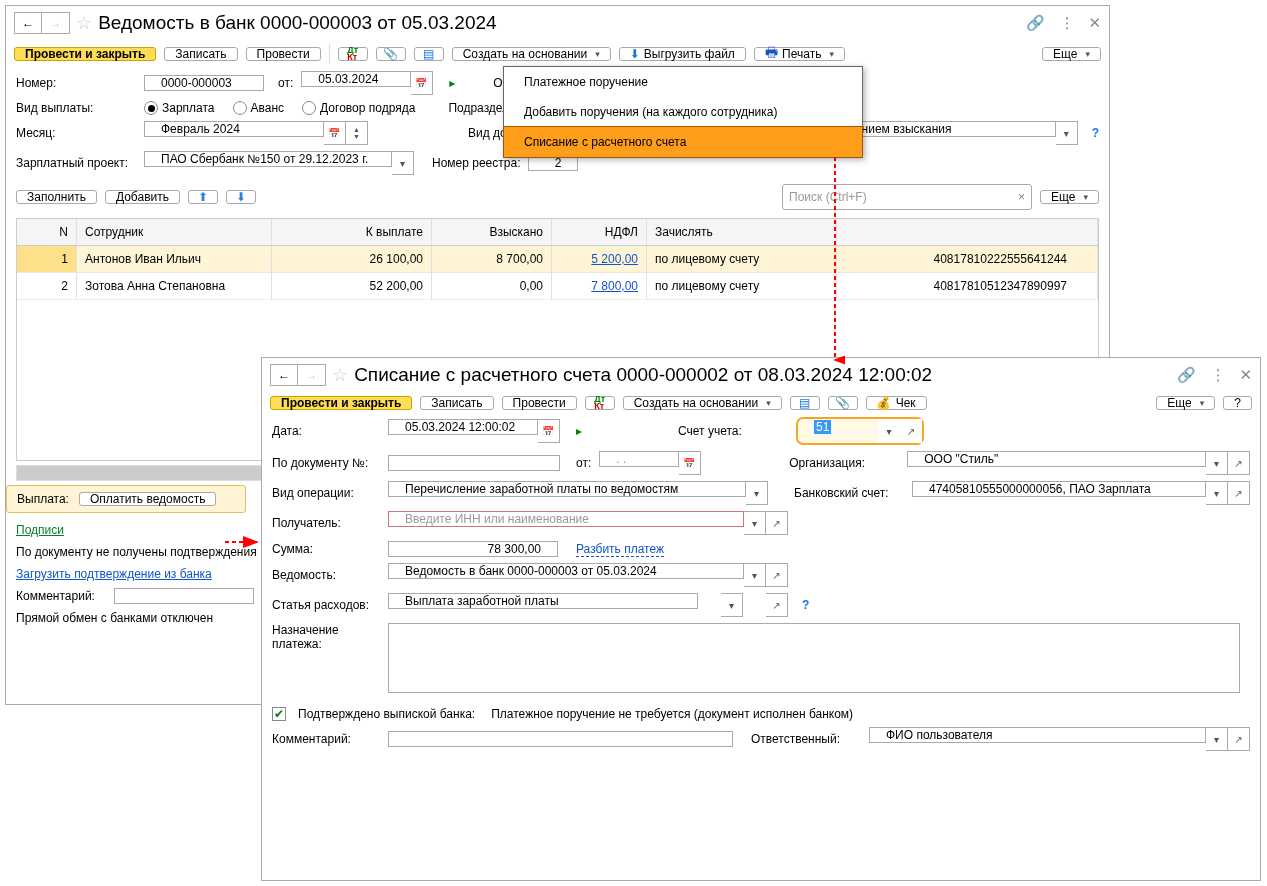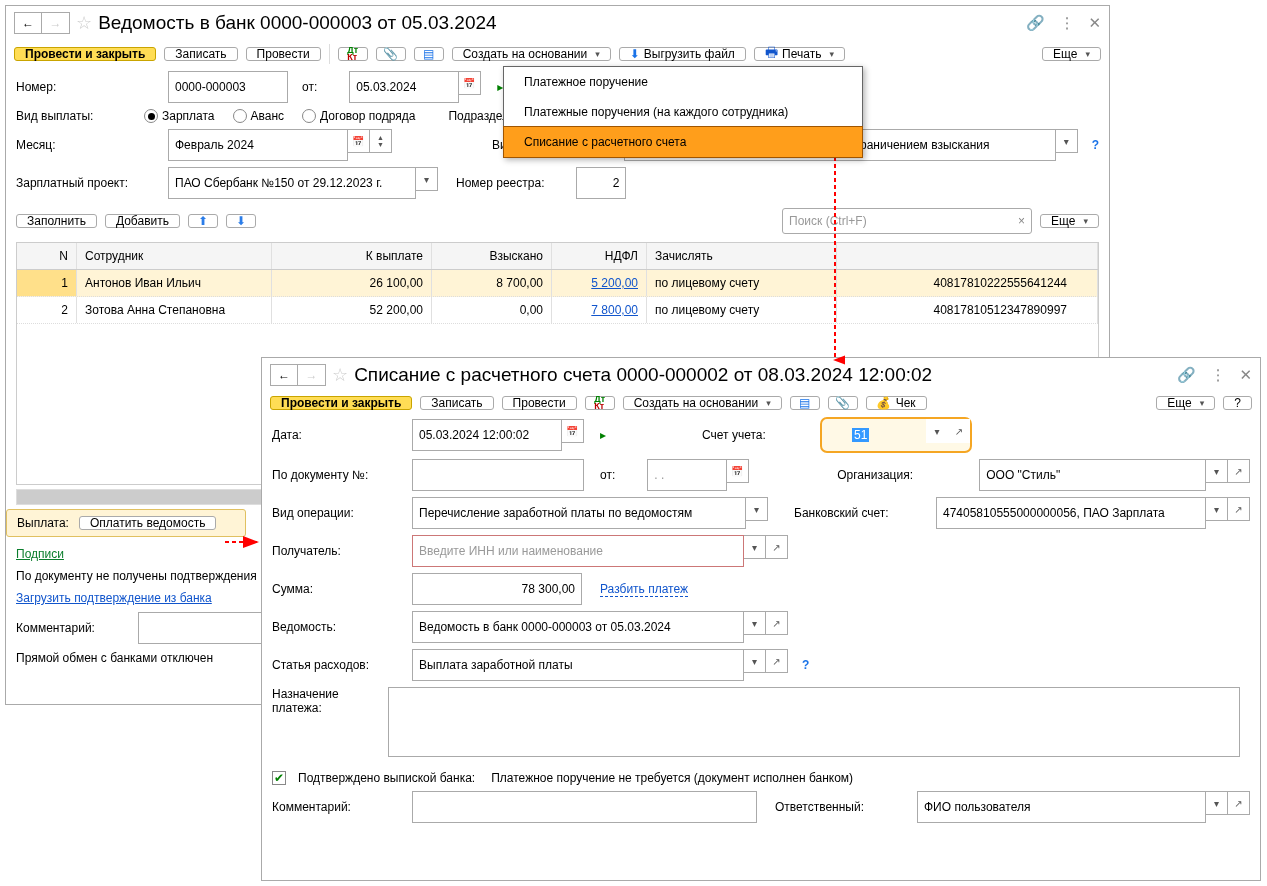--- a/index.html
+++ b/index.html
@@ -36,22 +36,22 @@
     display:inline-flex; align-items:center; gap:4px; height:14px; border-radius:3px;
   }
   .btn-yellow { background:#ffdd55; border-color:#c9a400; font-weight:bold; }
   .btn-icon { width:30px; padding:0; justify-content:center; }
   .btn-dropdown::after { content:"▾"; font-size:9px; margin-left:4px; color:#555; }
   .dropdown-split { position:relative; }
   .form-row { display:flex; align-items:center; padding: 3px 10px; gap:8px; }
   .label { width:120px; }
   .label-w2 { width:100px; }
   .input {
-    border:1px solid #aaa; height:32px; padding:2px 6px; background:#fff;
-    display:inline-flex; align-items:center;margin-left:24px;
+    border:1px solid #aaa; height:16px; padding:2px 16px; background:#fff;
+    display:inline-flex; align-items:center;
   }
   .input-group { display:flex;border-radius:7px; }
   .input-group .input { border-radius:0; }
   .input-btn {
     border:1px solid #aaa; border-left:none; width:22px; height:24px;
     display:inline-flex; align-items:center; justify-content:center; cursor:pointer; background:#fff;
     font-size:10px; color:#555;
   }
   .radio { display:inline-flex; align-items:center; gap:4px; margin-right:10px; }
   .radio-dot {
@@ -139,21 +139,21 @@
     <span class="btn btn-dropdown">
         <span class="print-icon">🖶</span>
         <span>Печать</span>
       </span>
     <span style="margin-left:auto;"></span>
     <span class="btn btn-dropdown">Еще</span>
   </div>
 
   <div class="ctx-menu" style="left:497px; top:60px;">
     <div class="ctx-item">Платежное поручение</div>
-    <div class="ctx-item">Платежные поручения (на каждого сотрудника)</div>
+    <div class="ctx-item">Добавить поручения (на каждого сотрудника)</div>
     <div class="ctx-item hl">Списание с расчетного счета</div>
   </div>
 
   <div class="form-row">
     <span class="label">Номер:</span>
     <span class="input" style="width:120px;">0000-000003</span>
     <span style="margin-left:6px;">от:</span>
     <span class="input-group">
       <span class="input" style="width:110px;">05.03.2024</span>
       <span class="input-btn">📅</span>
@@ -366,21 +366,21 @@
     <span style="width:108px;">Ведомость:</span>
     <span class="input-group" style="width:400px;">
       <span class="input" style="flex:1;">Ведомость в банк 0000-000003 от 05.03.2024</span>
       <span class="input-btn">▾</span>
       <span class="input-btn">↗</span>
     </span>
   </div>
 
   <div class="form-row">
     <span style="width:108px;">Статья расходов:</span>
-    <span class="input-group" style="width:400px;">
+    <span class="input-group" style="width:400px;gap:23px;">
       <span class="input" style="flex:1;">Выплата заработной платы</span>
       <span class="input-btn">▾</span>
       <span class="input-btn">↗</span>
     </span>
     <span class="help-icon">?</span>
   </div>
 
   <div class="form-row" style="align-items:flex-start;">
     <span style="width:108px;">Назначение платежа:</span>
     <div class="textarea" style="flex:1;margin-right:10px;"></div>

